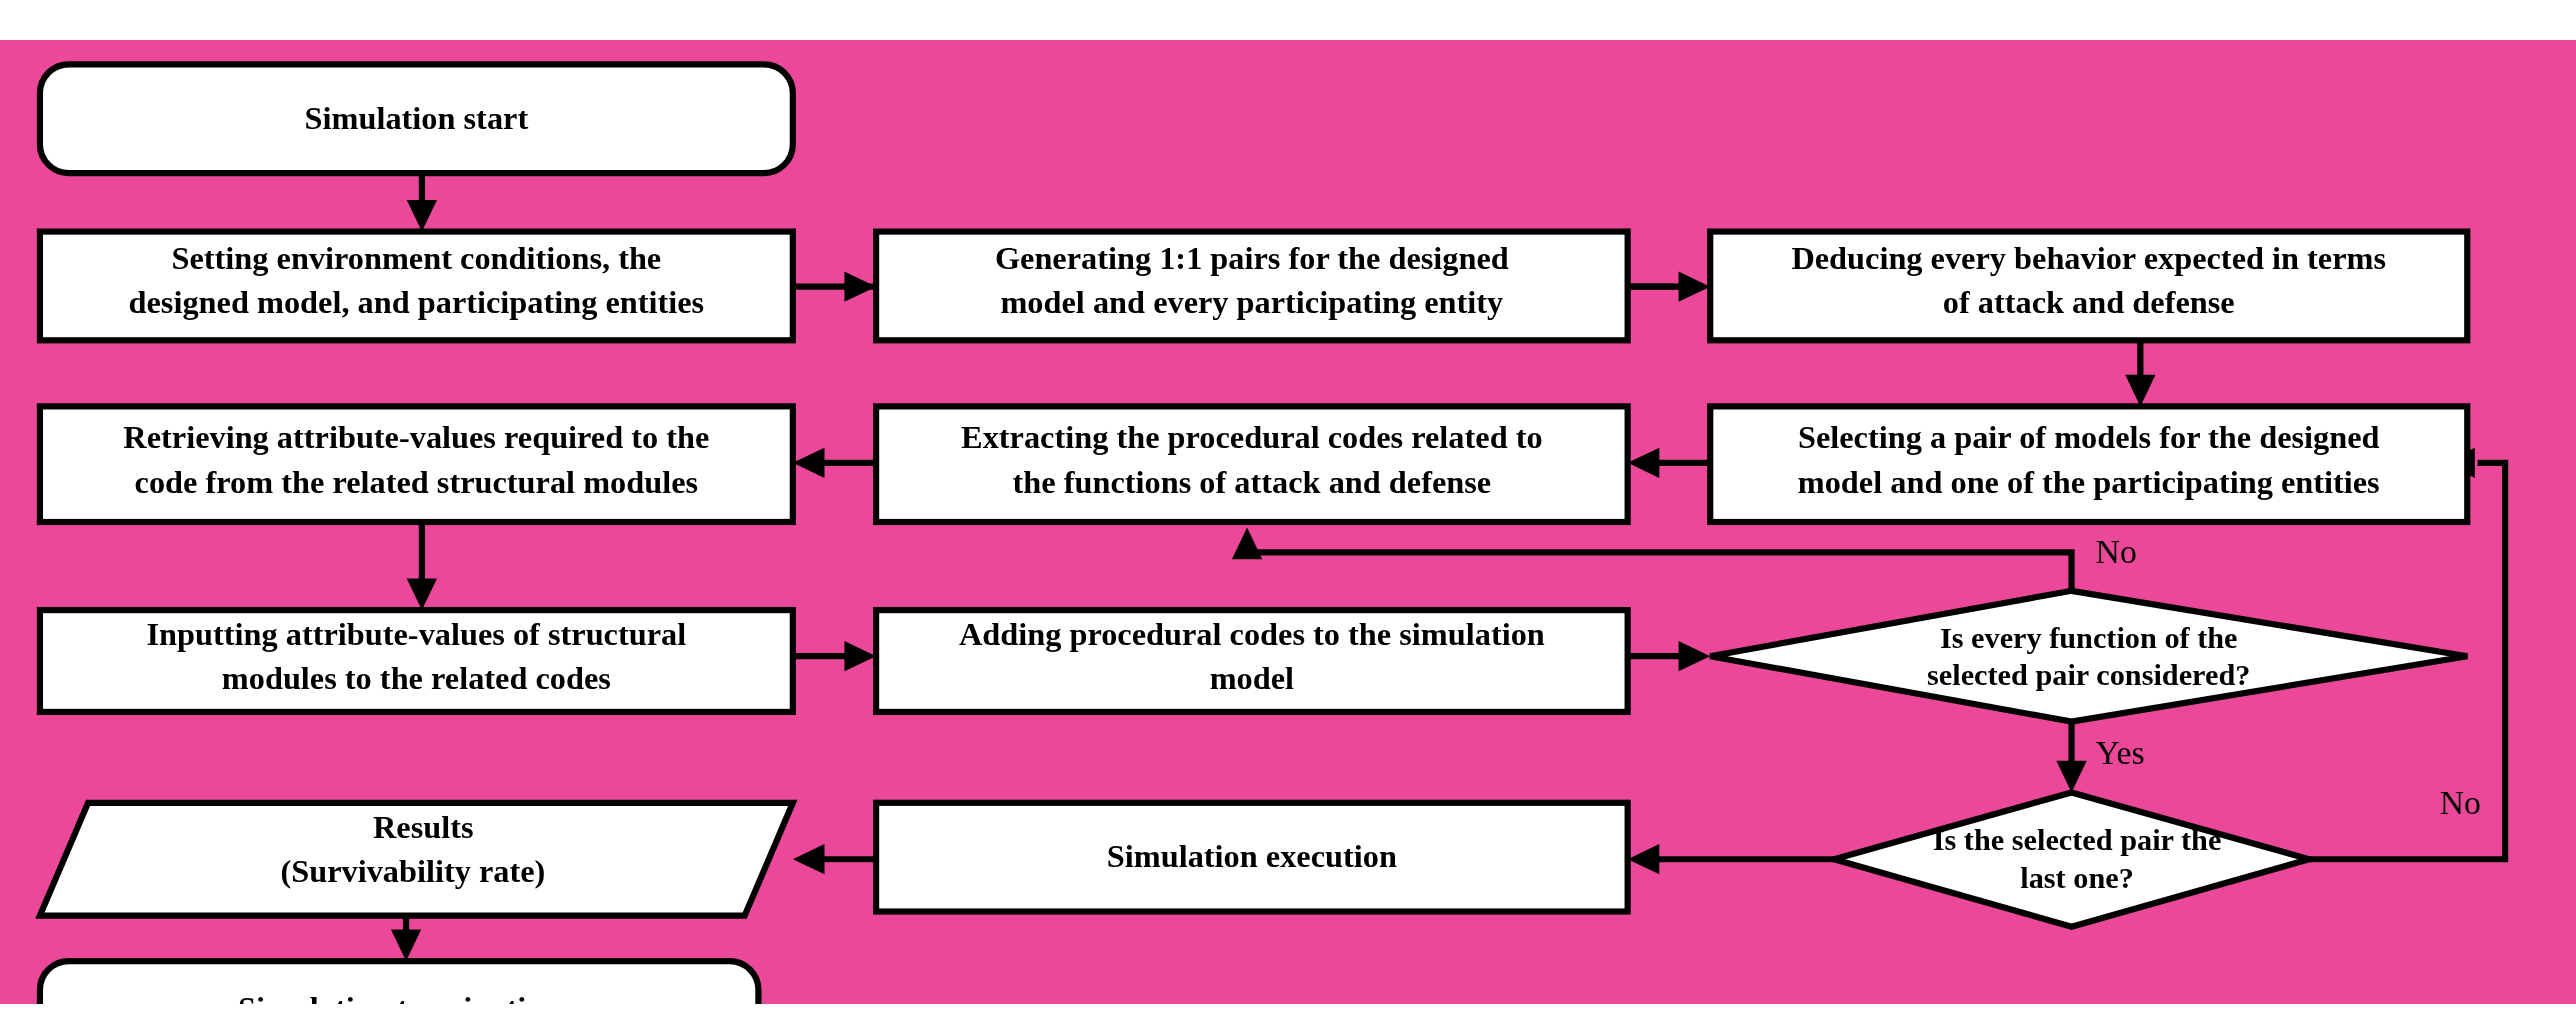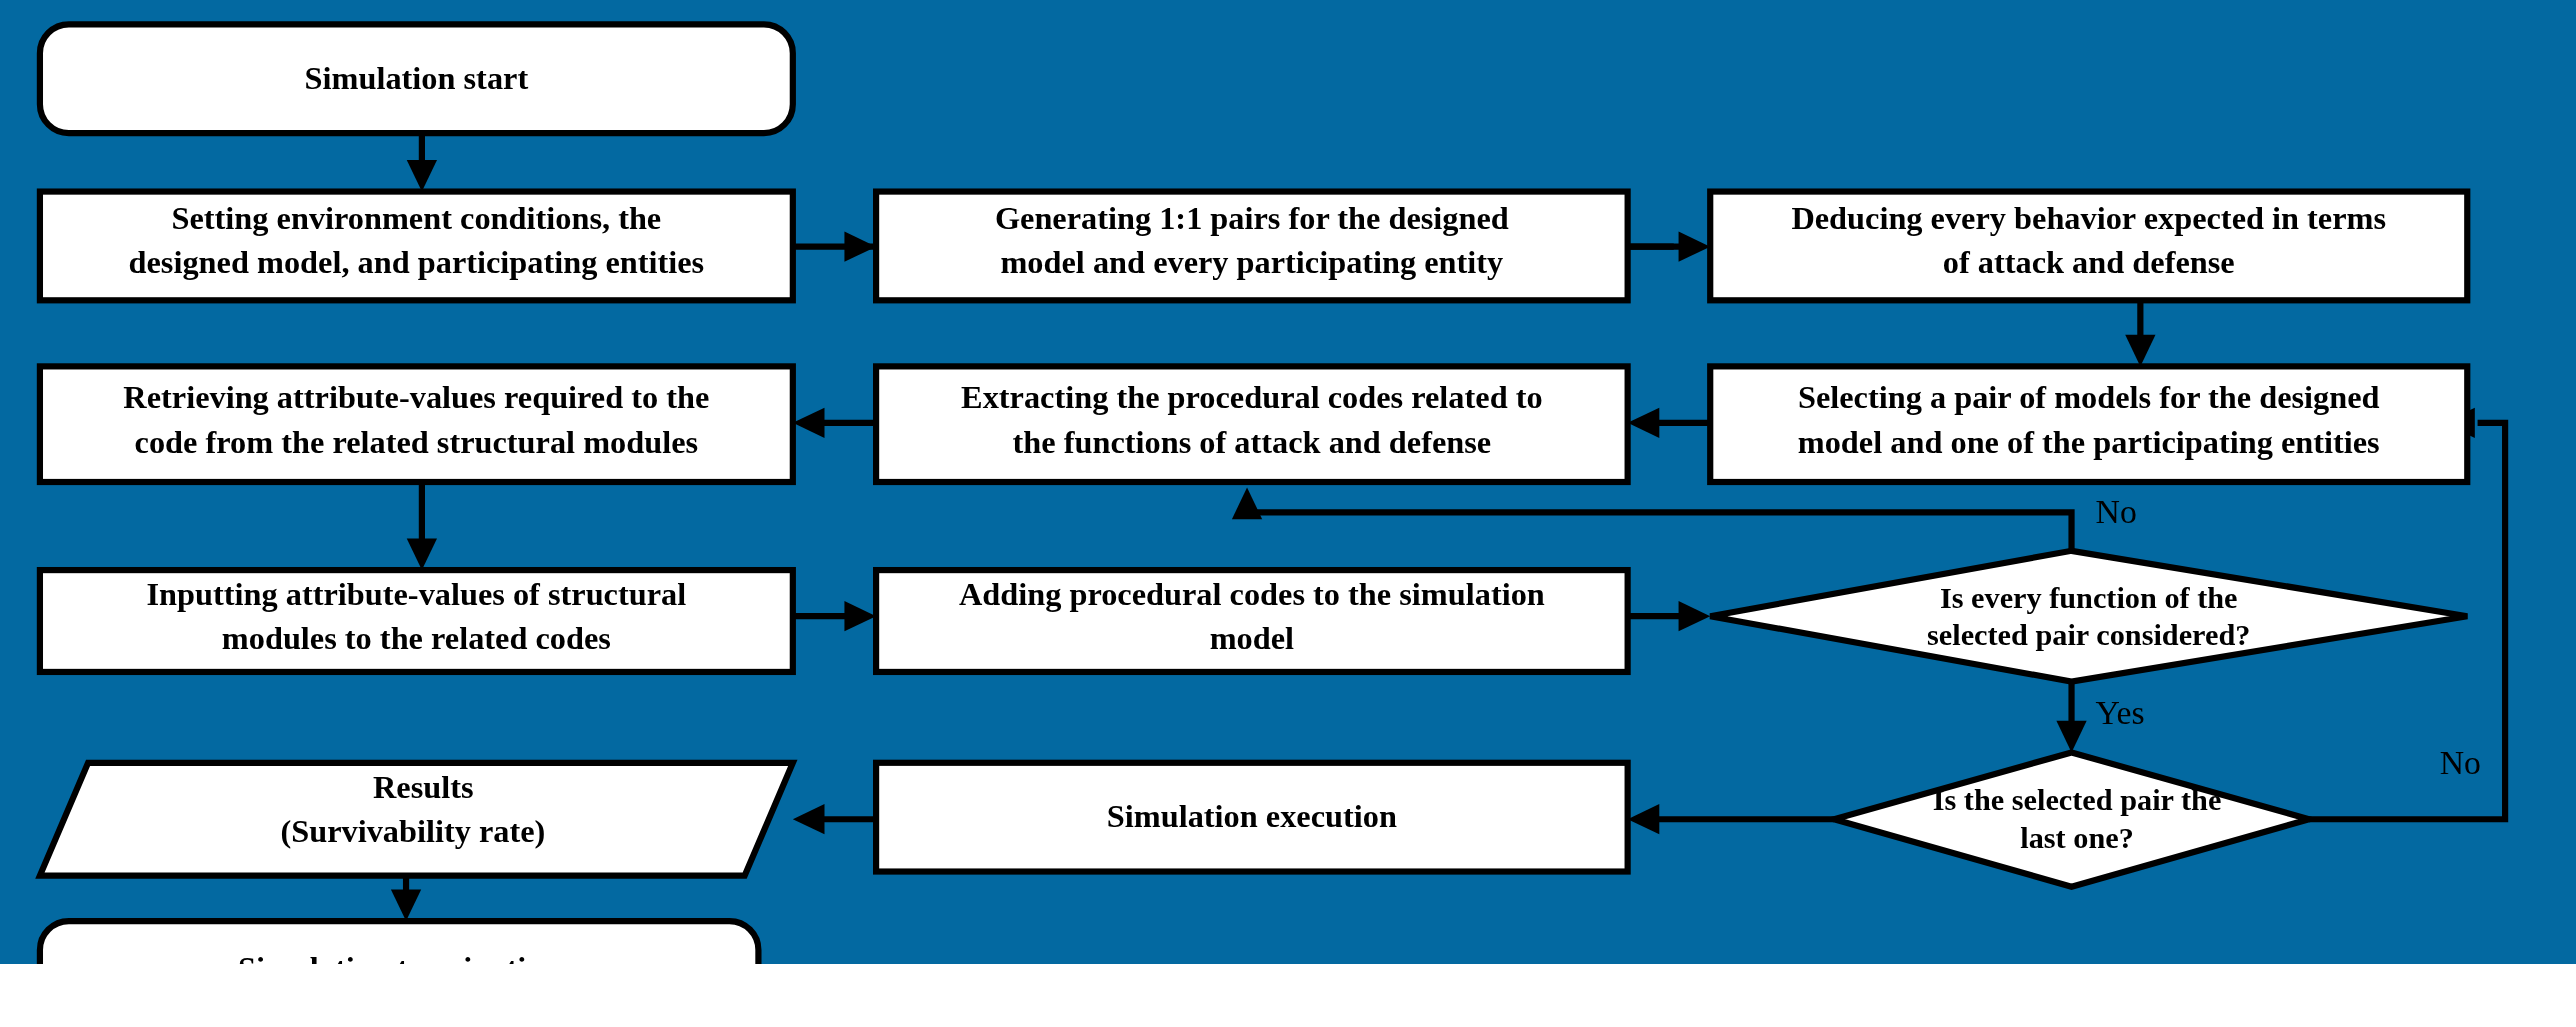--- a/index.html
+++ b/index.html
@@ -7,22 +7,23 @@
     padding: 0;
     background: #ffffff;
   }
   body {
     font-family: "Liberation Serif", "DejaVu Serif", serif;
   }
   #chart-root {
     position: relative;
     width: 2576px;
     height: 964px;
-    background: #0369a1;
+    background: #ec4899;
     overflow: hidden;
+    margin-top: 40px;
   }
   svg.flow {
     position: absolute;
     left: 0;
     top: 0;
     width: 2576px;
     height: 1028px;
     display: block;
   }
   .node-shape {

